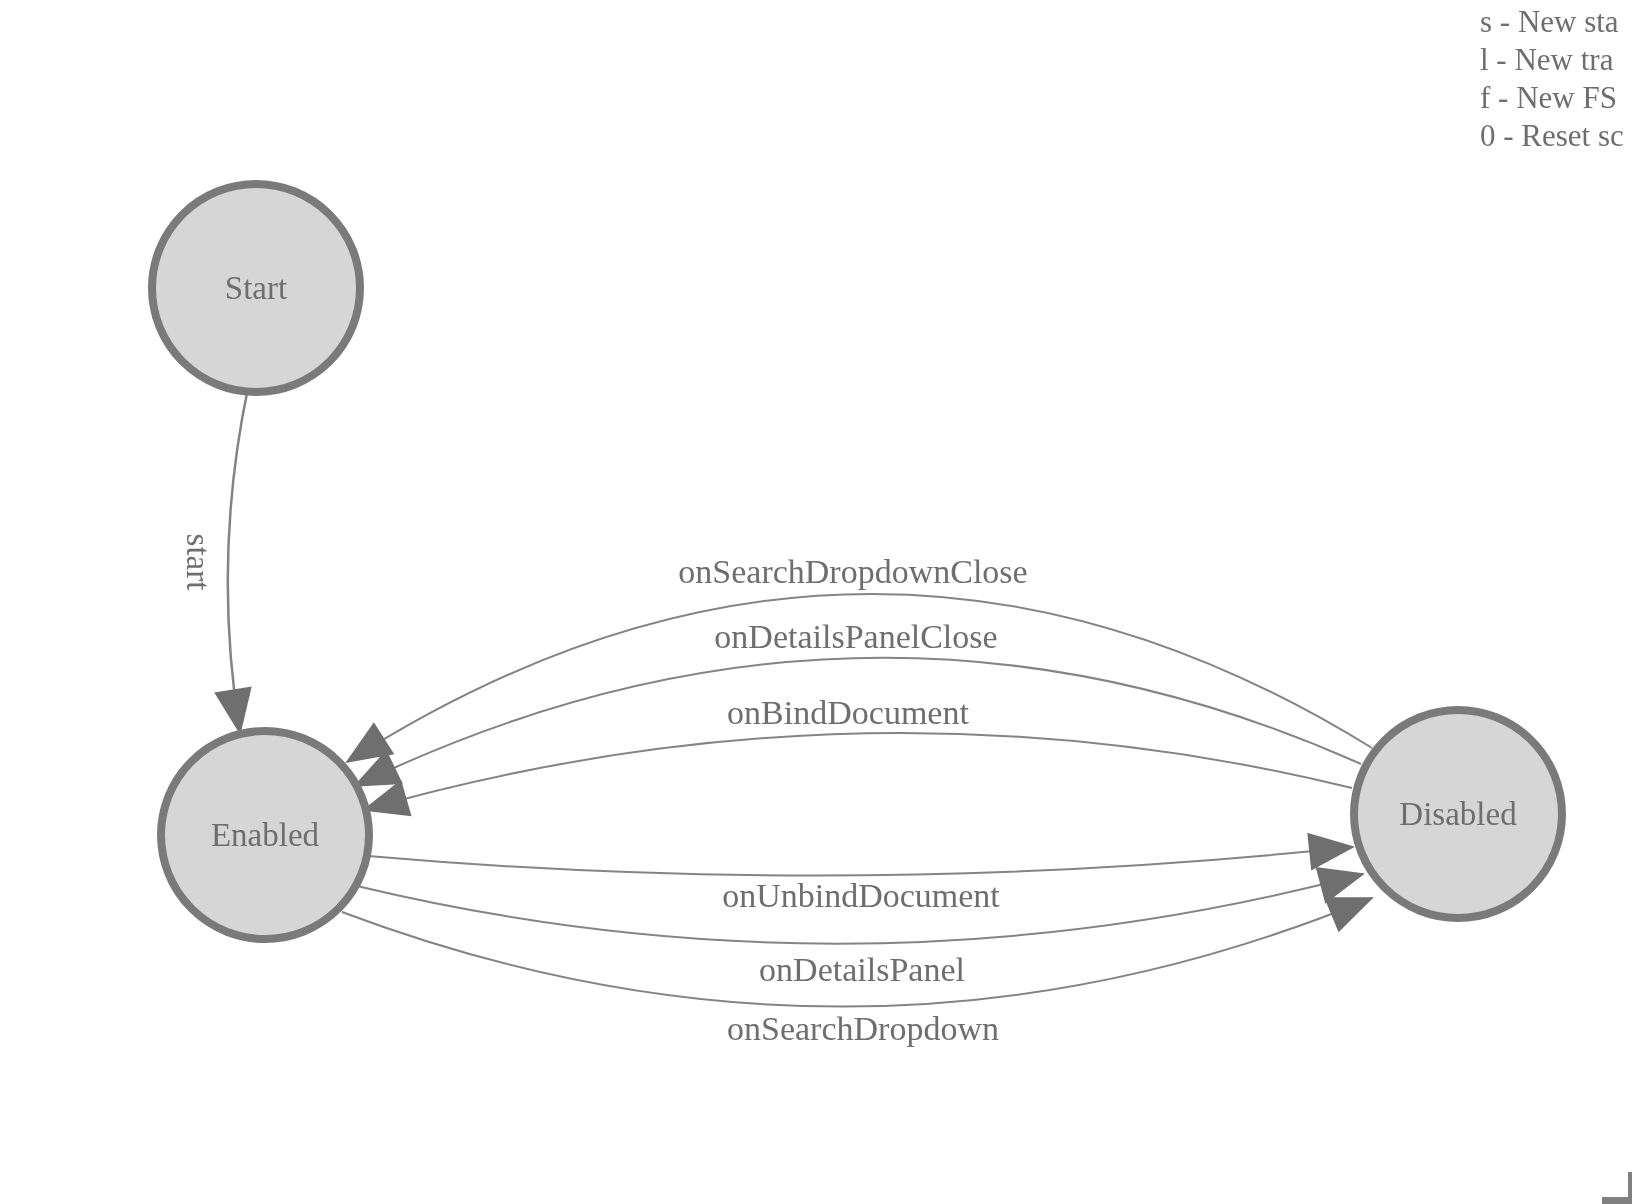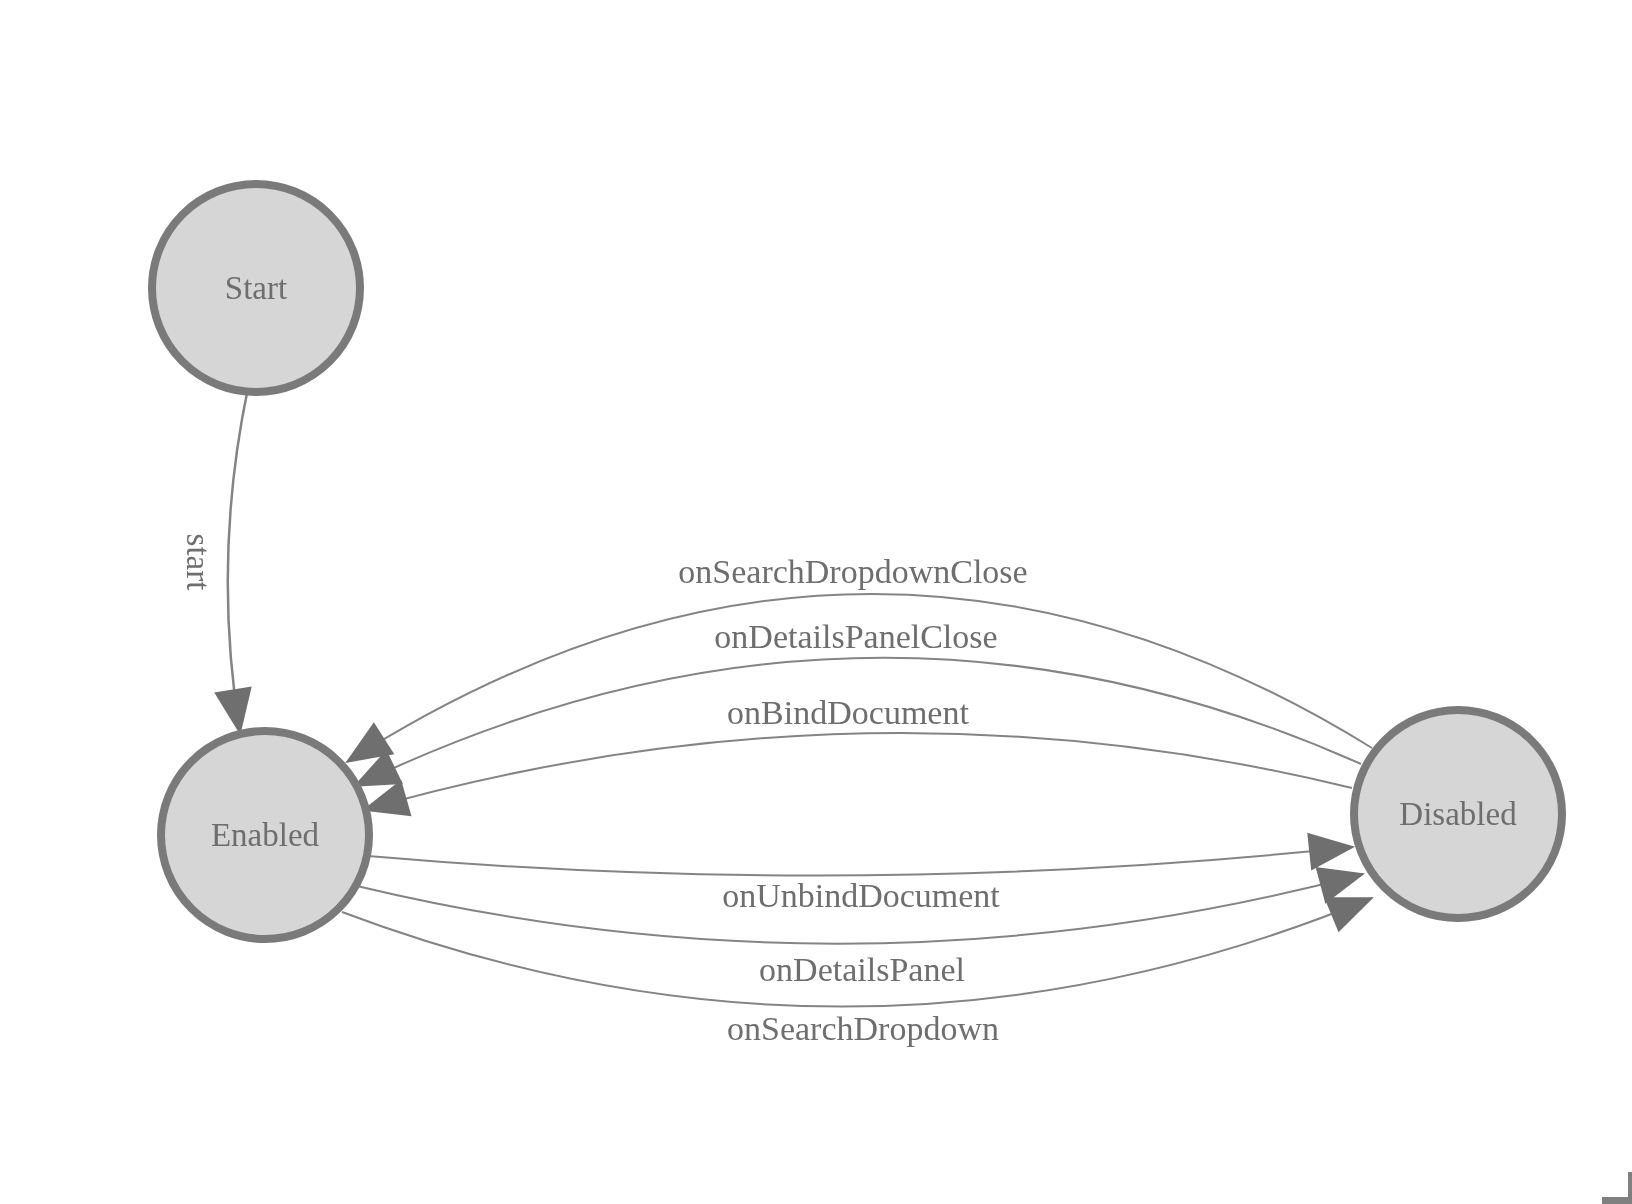--- a/index.html
+++ b/index.html
@@ -83,14 +83,20 @@
     <text class="edge-label" x="861" y="907" text-anchor="middle" style="fill: rgb(110, 110, 110);">onUnbindDocument</text>
     <text class="edge-label" x="862" y="981" text-anchor="middle" style="fill: rgb(110, 110, 110);">onDetailsPanel</text>
     <text class="edge-label" x="863" y="1040" text-anchor="middle" style="fill: rgb(110, 110, 110);">onSearchDropdown</text>
 
     <g>
       <rect x="1602" y="1197" width="30" height="7" style="fill: rgb(128, 128, 128);"></rect>
       <rect x="1628" y="1172" width="4" height="32" style="fill: rgb(128, 128, 128);"></rect>
     </g>
   </svg>
 
+  <div class="legend" style="color: rgb(110, 110, 110);">
+    <div class="legend-line">s - New sta</div>
+    <div class="legend-line">l - New tra</div>
+    <div class="legend-line">f - New FS</div>
+    <div class="legend-line">0 - Reset sc</div>
+  </div>
 
 </div>
 
 </body></html>

